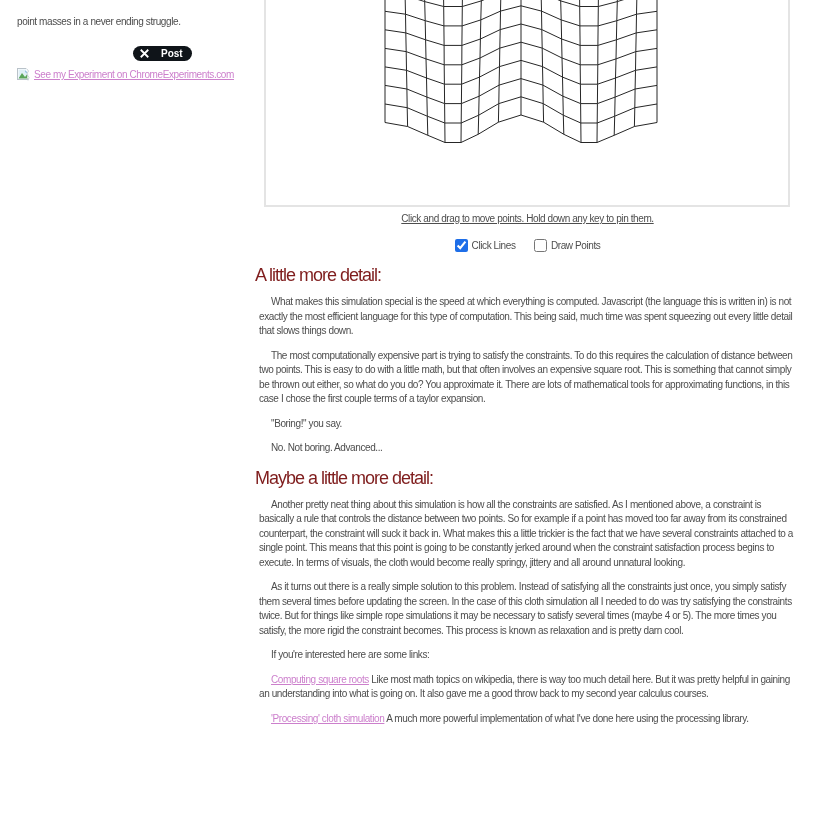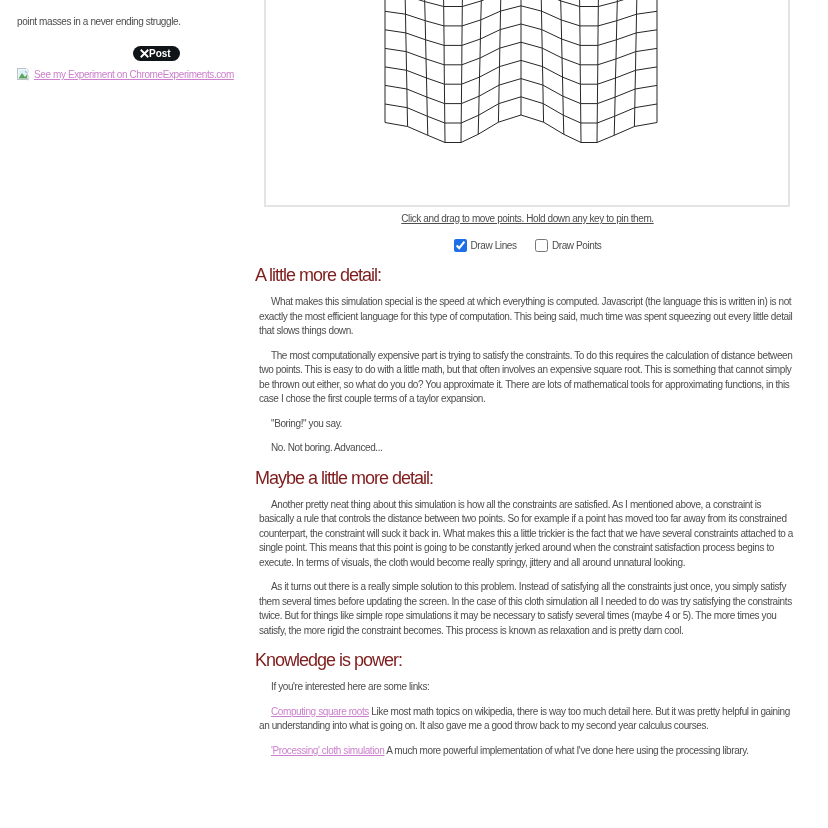--- a/index.html
+++ b/index.html
@@ -9,21 +9,21 @@
     color: #4d4d4d;
   }
   
   .left-col { position: absolute; left: 17px; top: 16px; width: 218px; }
   .tail-line { margin: 0; font-size: 10px; letter-spacing: -0.4px; line-height: 12px; }
   .post-row { margin-top: 16px; }
   .x-post {
     margin-left: 116px; height: 15px; padding: 0 9px 0 7px;
     background: #0f1419; color: #fff; border: none; border-radius: 9px;
     font-family: inherit; font-size: 10px; font-weight: bold;
-    display: inline-flex; align-items: center; gap: 0; cursor: pointer;
+    display: inline-flex; align-items: center; gap: 12px; cursor: pointer;
     line-height: 15px;
   }
   .x-post svg { display: block; }
   .exp-row { margin-top: 6px; display: flex; align-items: center; gap: 2px; }
   .exp-row svg { flex: 0 0 auto; }
   .exp-link { color: #cc7fcc; font-size: 10px; letter-spacing: -0.4px; text-decoration: underline; cursor: pointer; text-align: right; }
   
   .main-col {
     position: absolute; left: 255px; top: 0; width: 545px;
     font-size: 10px; letter-spacing: -0.4px; line-height: 14.5px;
@@ -99,31 +99,30 @@
         <polyline points="293.9,-37.2 294.3,-18.2 294.7,0.9 295.2,19.9 295.6,39.0 296.0,58.0 296.5,77.1 296.9,96.2 297.3,115.2 297.8,134.3" fill="none" stroke="#262626" stroke-width="1"></polyline>
         <polyline points="313.3,-32.3 313.5,-12.9 313.7,6.5 313.9,25.9 314.1,45.4 314.2,64.8 314.4,84.2 314.6,103.6 314.8,123.0 315.0,142.5" fill="none" stroke="#262626" stroke-width="1"></polyline>
         <polyline points="332.7,-32.3 332.5,-12.9 332.3,6.5 332.1,25.9 331.9,45.4 331.8,64.8 331.6,84.2 331.4,103.6 331.2,123.0 331.0,142.5" fill="none" stroke="#262626" stroke-width="1"></polyline>
         <polyline points="352.1,-36.6 351.7,-17.5 351.3,1.6 350.8,20.7 350.4,39.8 350.0,58.9 349.5,78.0 349.1,97.1 348.7,116.2 348.2,135.3" fill="none" stroke="#262626" stroke-width="1"></polyline>
         <polyline points="371.6,-41.9 371.2,-23.2 370.9,-4.5 370.5,14.2 370.2,32.9 369.8,51.6 369.5,70.3 369.1,89.0 368.8,107.7 368.4,126.5" fill="none" stroke="#262626" stroke-width="1"></polyline>
         <polyline points="391.0,-44.3 391.0,-25.8 391.0,-7.2 391.0,11.3 391.0,29.8 391.0,48.4 391.0,66.9 391.0,85.4 391.0,104.0 391.0,122.5" fill="none" stroke="#262626" stroke-width="1"></polyline>
       </svg>
   </div>
   <div class="caption">Click and drag to move points. Hold down any key to pin them.</div>
   <div class="controls">
-    <label><input type="checkbox" checked="" style=""><span>Draw Lines</span></label>
+    <label><input type="checkbox" checked="" style=""><span>Click Lines</span></label>
     <label><input type="checkbox" style=""><span>Draw Points</span></label>
   </div>
 
   <h2>A little more detail:</h2>
   <p>What makes this simulation special is the speed at which everything is computed. Javascript (the language this is written in) is not exactly the most efficient language for this type of computation. This being said, much time was spent squeezing out every little detail that slows things down.</p>
   <p>The most computationally expensive part is trying to satisfy the constraints. To do this requires the calculation of distance between two points. This is easy to do with a little math, but that often involves an expensive square root. This is something that cannot simply be thrown out either, so what do you do? You approximate it. There are lots of mathematical tools for approximating functions, in this case I chose the first couple terms of a taylor expansion.</p>
   <p>"Boring!" you say.</p>
   <p>No. Not boring. Advanced...</p>
 
   <h2>Maybe a little more detail:</h2>
   <p>Another pretty neat thing about this simulation is how all the constraints are satisfied. As I mentioned above, a constraint is basically a rule that controls the distance between two points. So for example if a point has moved too far away from its constrained counterpart, the constraint will suck it back in. What makes this a little trickier is the fact that we have several constraints attached to a single point. This means that this point is going to be constantly jerked around when the constraint satisfaction process begins to execute. In terms of visuals, the cloth would become really springy, jittery and all around unnatural looking.</p>
   <p>As it turns out there is a really simple solution to this problem. Instead of satisfying all the constraints just once, you simply satisfy them several times before updating the screen. In the case of this cloth simulation all I needed to do was try satisfying the constraints twice. But for things like simple rope simulations it may be necessary to satisfy several times (maybe 4 or 5). The more times you satisfy, the more rigid the constraint becomes. This process is known as relaxation and is pretty darn cool.</p>
 
-  <h2>Knowledge is power:</h2>
   <p>If you're interested here are some links:</p>
   <p><a>Computing square roots</a> <span>Like most math topics on wikipedia, there is way too much detail here. But it was pretty helpful in gaining an understanding into what is going on. It also gave me a good throw back to my second year calculus courses.</span></p>
   <p><a>'Processing' cloth simulation</a> <span>A much more powerful implementation of what I've done here using the processing library.</span></p>
 </div>
 
 </body></html>

